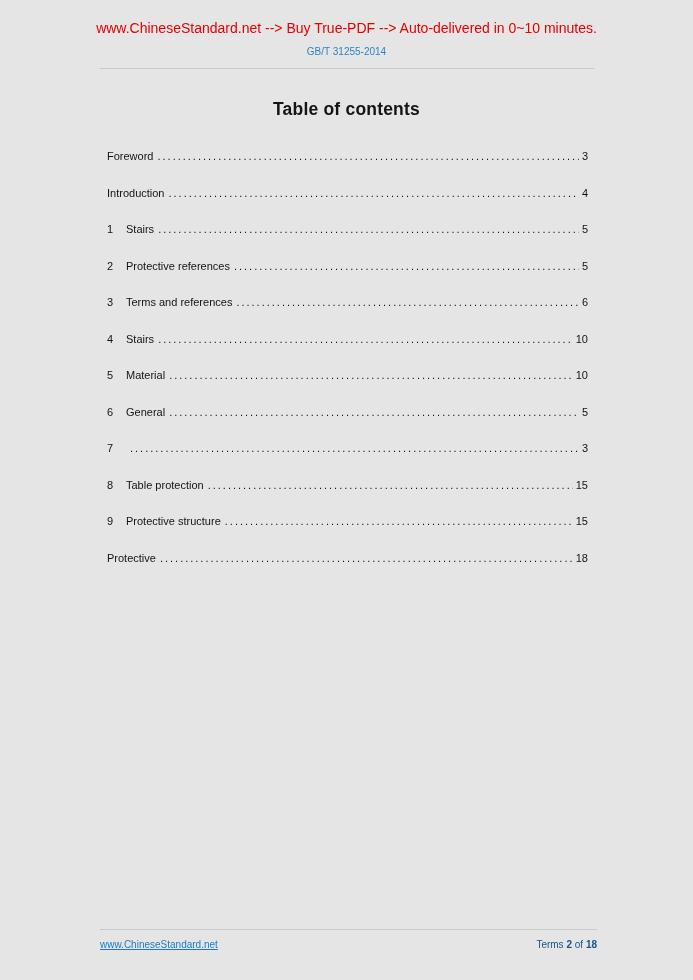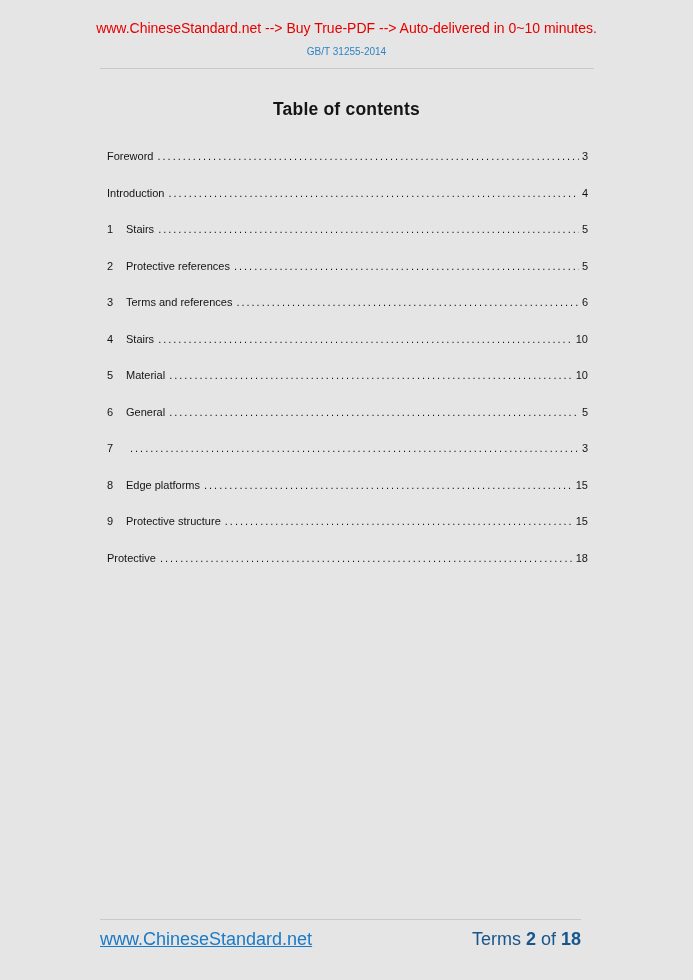--- a/index.html
+++ b/index.html
@@ -75,27 +75,27 @@
     height: 14px;
   }
   .toc-leader::after {
     content: "..........................................................................................................................................................................................................................";
     letter-spacing: 2px;
     color: #141414;
   }
   .toc-page { flex: 0 0 auto; }
   .footer {
     position: absolute;
-    left: 100px; right: 112px; bottom: 30px;
+    left: 100px; right: 96px; bottom: 30px;
     border-top: 1px solid #c9c9c9;
     padding-top: 9px;
     display: flex;
     justify-content: space-between;
     align-items: baseline;
-    font-size: 18px;
+    font-size: 10px;
   }
   .footer-link {
     color: var(--link-blue);
     text-decoration: underline;
     cursor: pointer;
   }
   .footer-page { color: var(--footer-text-blue); }
   .footer-page b { font-weight: bold; }
 </style>
 </head>
@@ -168,21 +168,21 @@
     </div>
 
     <div class="toc-row">
       <span class="toc-num">7</span>
       <span class="toc-leader"></span>
       <span class="toc-page">3</span>
     </div>
 
     <div class="toc-row">
       <span class="toc-num">8</span>
-      <span class="toc-label">Edge platforms</span>
+      <span class="toc-label">Table protection</span>
       <span class="toc-leader"></span>
       <span class="toc-page">15</span>
     </div>
 
     <div class="toc-row">
       <span class="toc-num">9</span>
       <span class="toc-label">Protective structure</span>
       <span class="toc-leader"></span>
       <span class="toc-page">15</span>
     </div>

